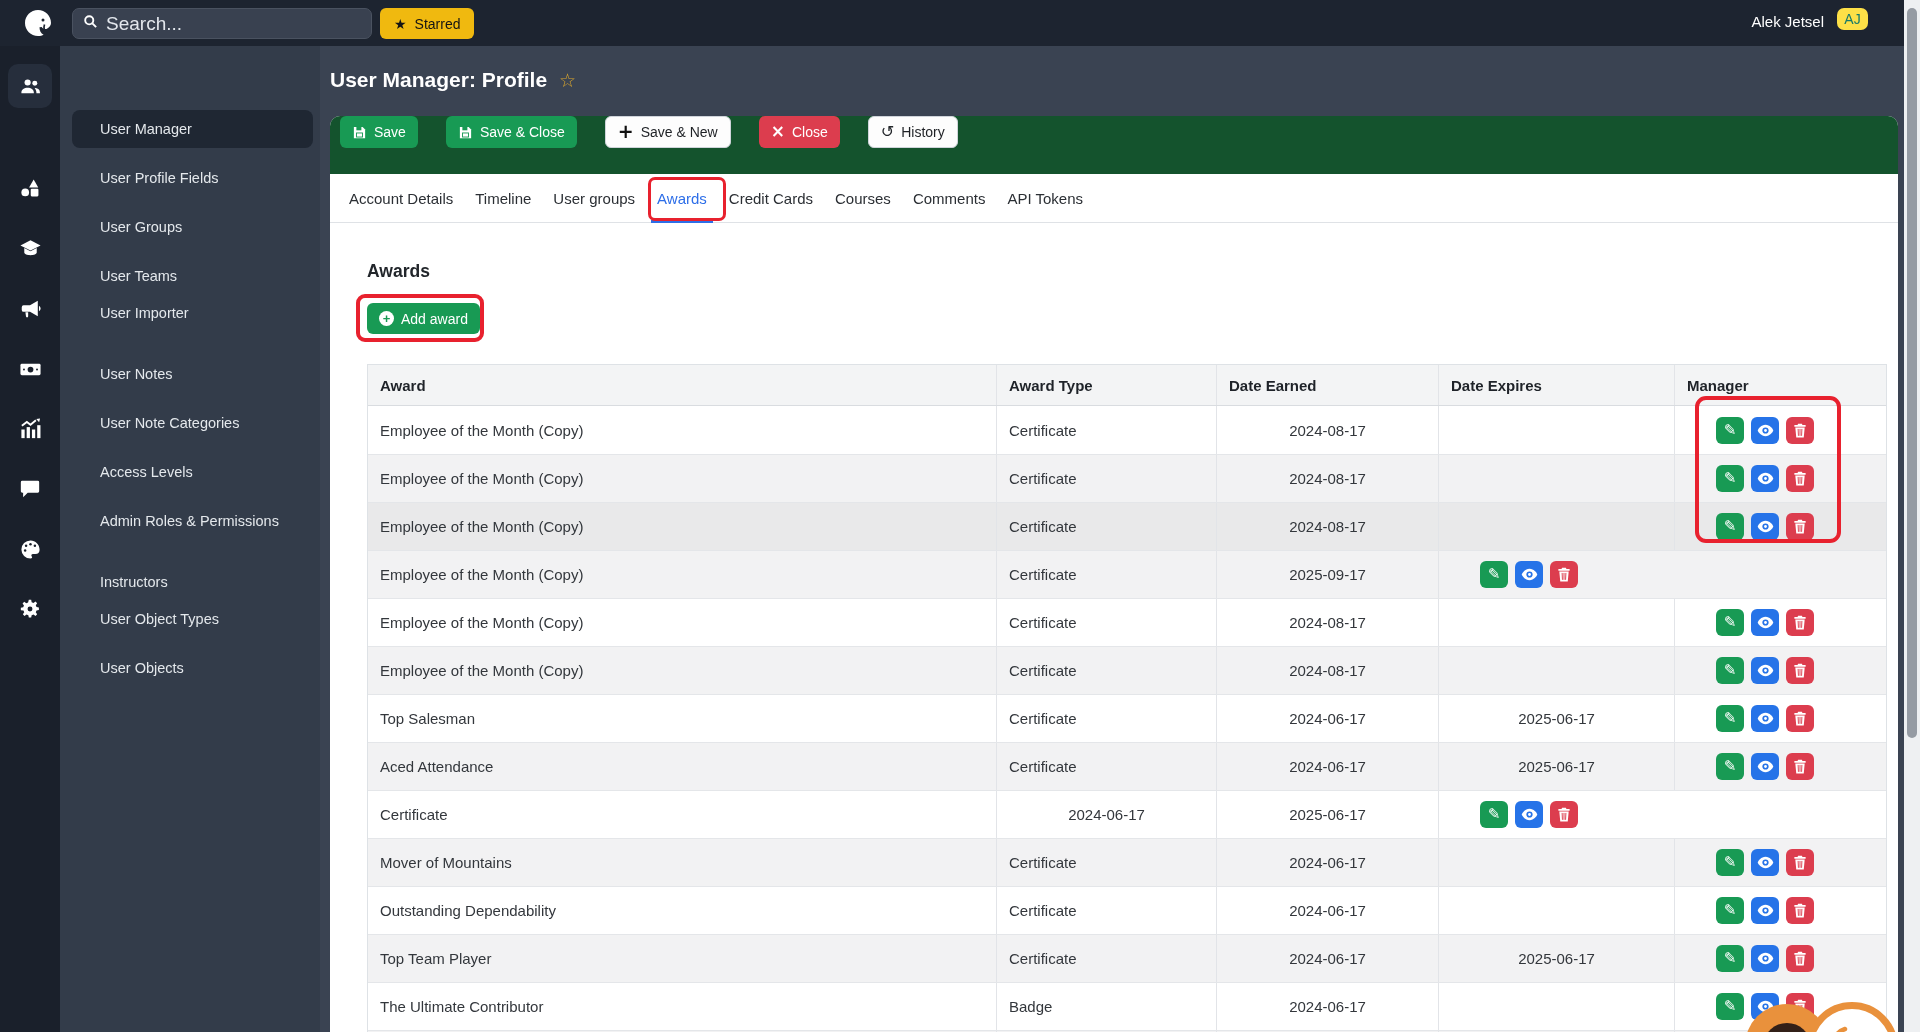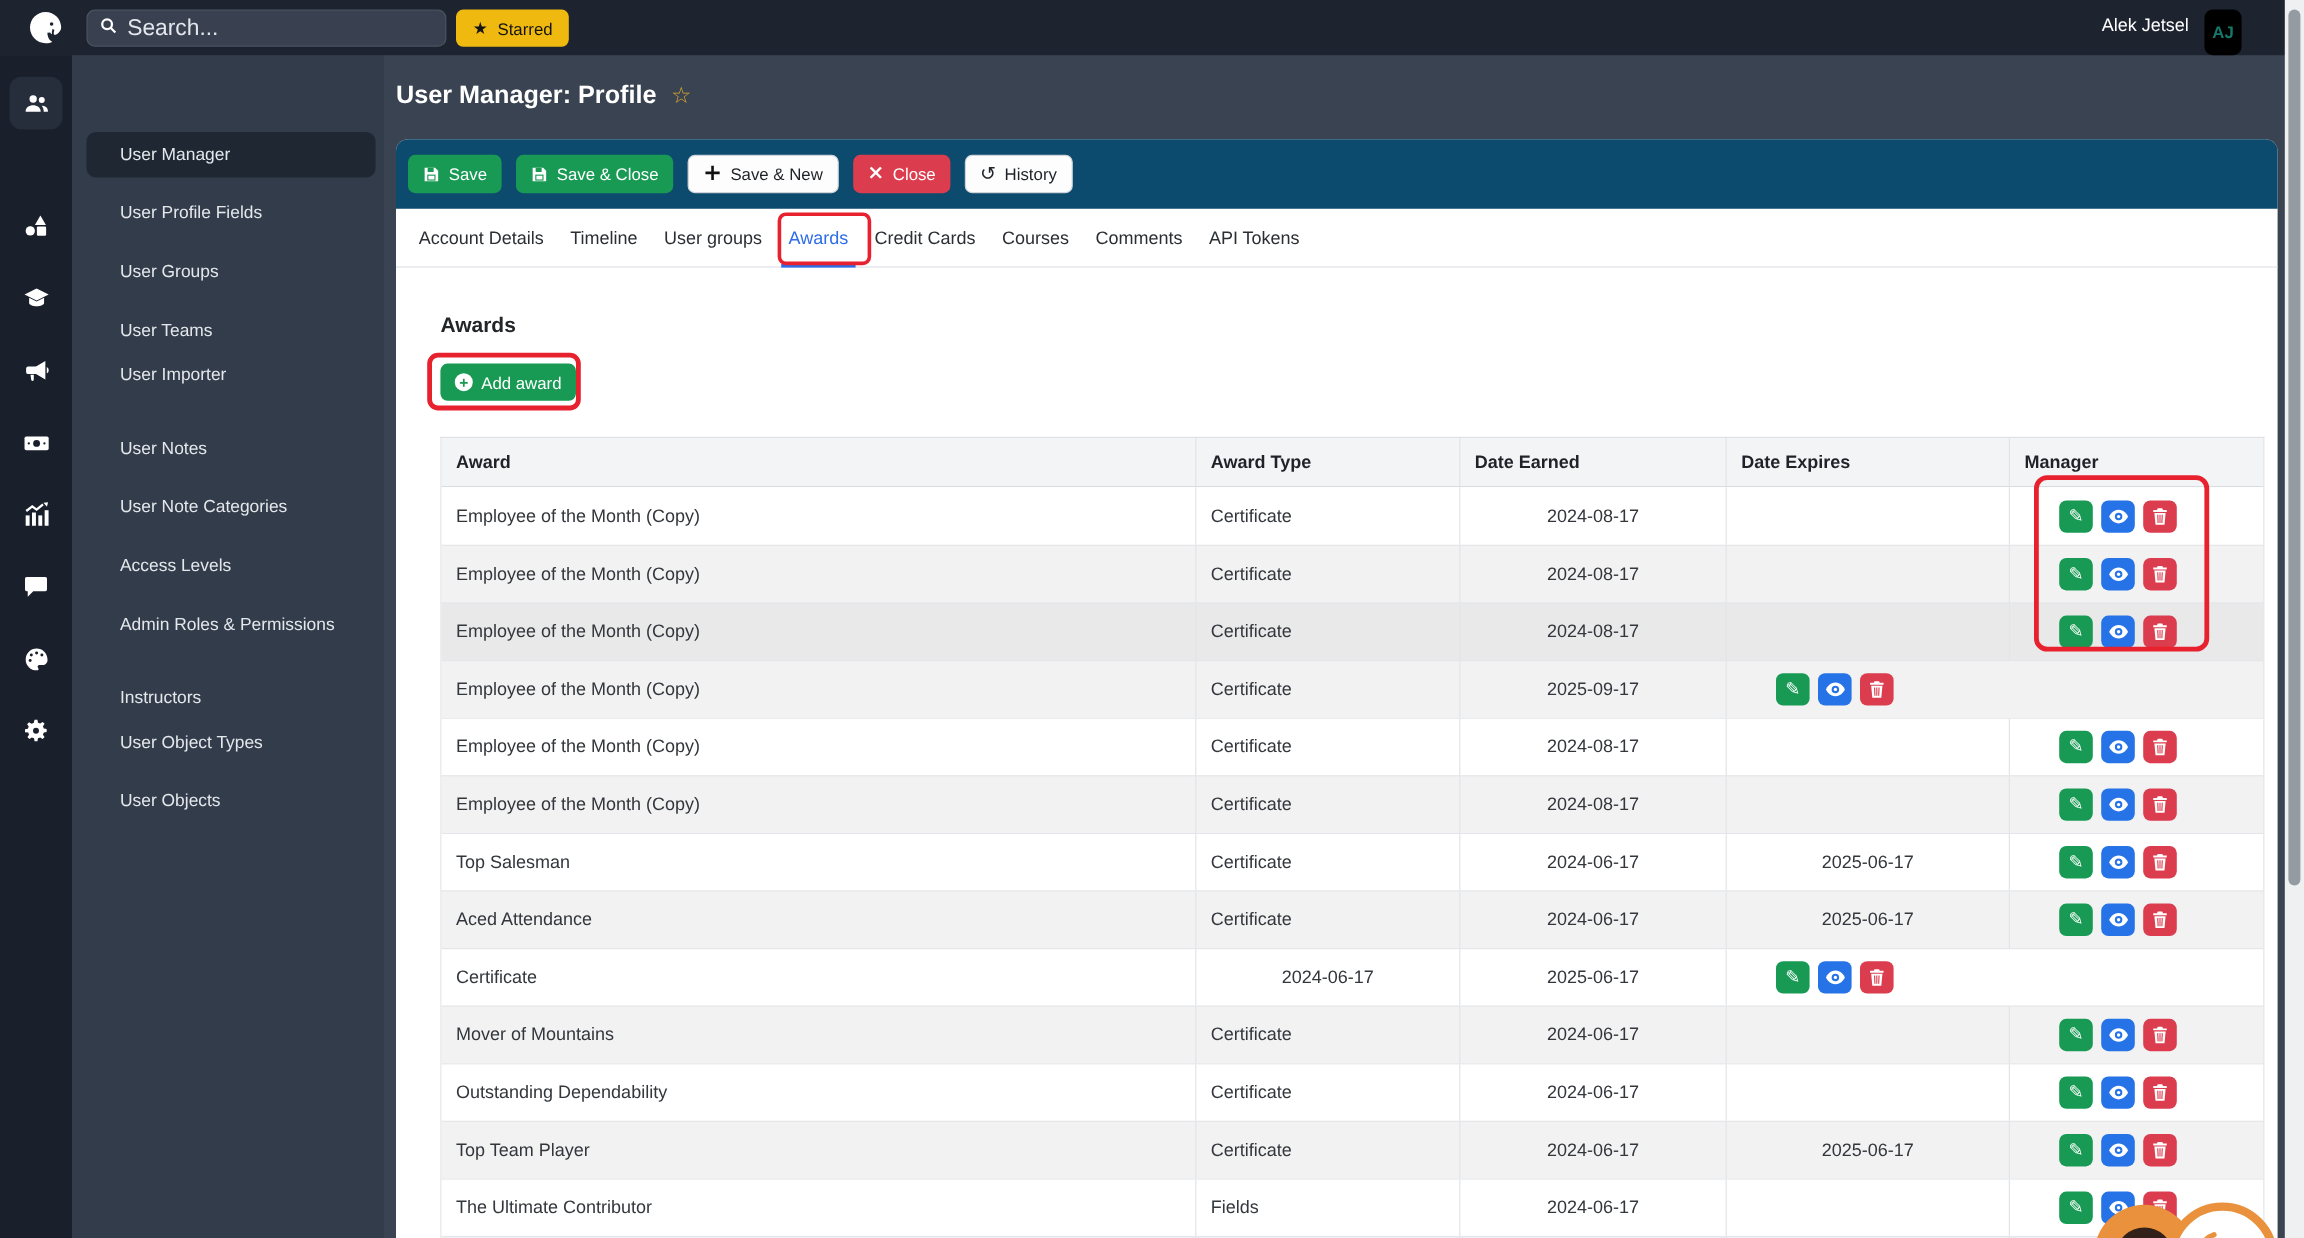--- a/index.html
+++ b/index.html
@@ -10,21 +10,21 @@
 
   
   .topbar{position:absolute;left:0;top:0;width:1920px;height:46px;background:#1d2430;z-index:30}
   .logo{position:absolute;left:22px;top:7px;width:32px;height:32px}
   .search{position:absolute;left:72px;top:8px;width:300px;height:31px;background:#394150;border:1px solid #4a5260;border-radius:7px;display:flex;align-items:center;padding:0 10px;gap:8px}
   .search input{background:transparent;border:none;outline:none;color:#eef1f5;font-size:19px;width:100%;font-family:inherit}
   .search input::placeholder{color:#e3e7ed;opacity:1}
   .starred{position:absolute;left:380px;top:8px;height:31px;background:#f0b90f;border:none;border-radius:6px;padding:0 14px;display:flex;align-items:center;gap:8px;font-size:14px;color:#141414;cursor:pointer;font-family:inherit}
   .starred .star{font-size:14px;color:#141414}
   .user-name{position:absolute;right:96px;top:13px;color:#fff;font-size:15px}
-  .avatar{position:absolute;right:52px;top:8px;width:31px;height:38px;background:#000000;color:#15796a;font-weight:bold;font-size:14px;border-radius:7px;display:flex;align-items:center;justify-content:center;cursor:pointer}
+  .avatar{position:absolute;right:52px;top:8px;width:31px;height:22px;background:#fde047;color:#15796a;font-weight:normal;font-size:14px;border-radius:7px;display:flex;align-items:center;justify-content:center;cursor:pointer}
 
   
   .rail{position:absolute;left:0;top:46px;width:60px;height:986px;background:#1a202b;z-index:20}
   .rail-item{position:absolute;left:8px;width:44px;height:44px;display:flex;align-items:center;justify-content:center;border-radius:10px;cursor:pointer}
   .rail-item.active{background:#262e3c}
   .rail-item svg{display:block}
 
   
   .panel{position:absolute;left:60px;top:46px;width:260px;height:986px;background:#333c4a;z-index:20}
   .panel-section{position:absolute;left:26px;top:74px;display:flex;align-items:center;gap:10px}
@@ -32,21 +32,21 @@
   .section-label{color:#97a0ad;font-size:12px;font-weight:bold;letter-spacing:2.5px}
   .panel-item{position:absolute;left:12px;width:241px;height:38px;border-radius:8px;color:#e4e8ec;font-size:14.5px;display:flex;align-items:center;padding-left:28px;cursor:pointer}
   .panel-item.active{background:#1f2733}
 
   
   .main-title{position:absolute;left:330px;top:68px;color:#fff;font-size:21px;font-weight:bold;z-index:10;display:flex;align-items:center;gap:12px}
   .title-star{color:#d9a62e;font-size:19px;font-weight:normal;cursor:pointer}
 
   
   .card{position:absolute;left:330px;top:116px;width:1568px;height:916px;background:#fff;border-radius:10px 10px 0 0;z-index:5}
-  .strip{height:58px;background:#0c4a6e;border-radius:10px 10px 0 0;display:flex;align-items:center;padding-left:10px;gap:12px}
+  .strip{height:58px;background:#14532d;border-radius:10px 10px 0 0;display:flex;align-items:flex-start;padding-left:10px;gap:28px}
   .btn{height:32px;border-radius:6px;font-size:14px;display:inline-flex;align-items:center;gap:7px;padding:0 12px;border:none;cursor:pointer;font-family:inherit}
   .btn .ic{display:flex;align-items:center}
   .btn.green{background:#189a54;color:#fff}
   .btn.light{background:#fdfdfd;color:#1e2125;border:1px solid #cfd4da}
   .btn.red{background:#dc3d4e;color:#fff}
   .plus-glyph{font-size:19px;font-weight:bold;color:#111;margin-top:-2px}
   .x-glyph{font-size:17px;font-weight:bold;color:#fff;margin-top:-2px}
   .hist-glyph{font-size:16px;color:#23272b}
 
   
@@ -612,21 +612,21 @@
                       <line x1="8" y1="9.5" x2="8.5" y2="20.5"></line>
                       <line x1="11" y1="9.5" x2="11" y2="20.5"></line>
                       <line x1="14" y1="9.5" x2="13.5" y2="20.5"></line>
                     </g>
                   </svg>
                 </button>
 </div>
             </div>
             <div class="row">
               <div class="cell">The Ultimate Contributor</div>
-              <div class="cell">Fields</div>
+              <div class="cell">Badge</div>
               <div class="cell center">2024-06-17</div>
               <div class="cell center"></div>
               <div class="cell manage">
   <button class="ibtn edit">
                   <span class="pencil glyph">✎</span>
                 </button>
   <button class="ibtn view">
                   <svg width="17" height="15" viewBox="0 0 24 20">
                     <path d="M12 2C6 2 1.8 7.5 1 10c.8 2.5 5 8 11 8s10.2-5.5 11-8c-.8-2.5-5-8-11-8z" fill="#fff"></path>
                     <circle cx="12" cy="10" r="4.4" fill="#2673e8"></circle>

